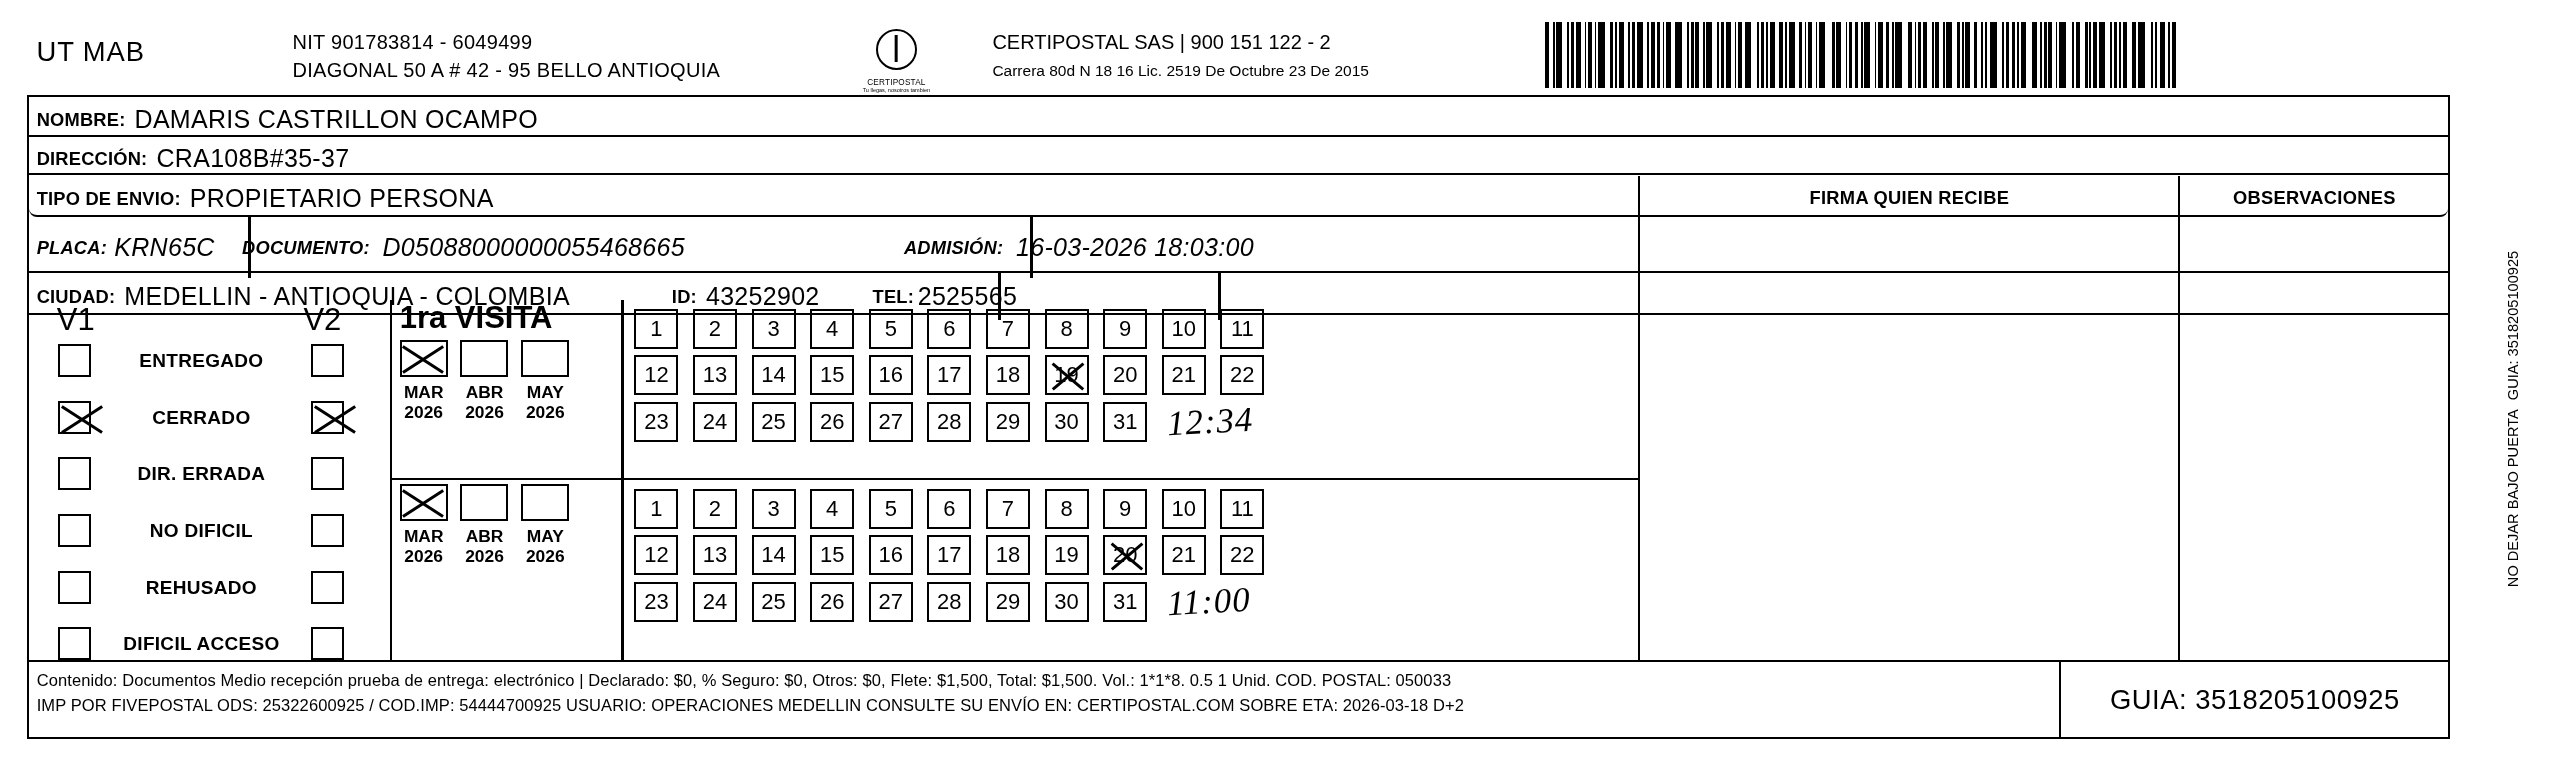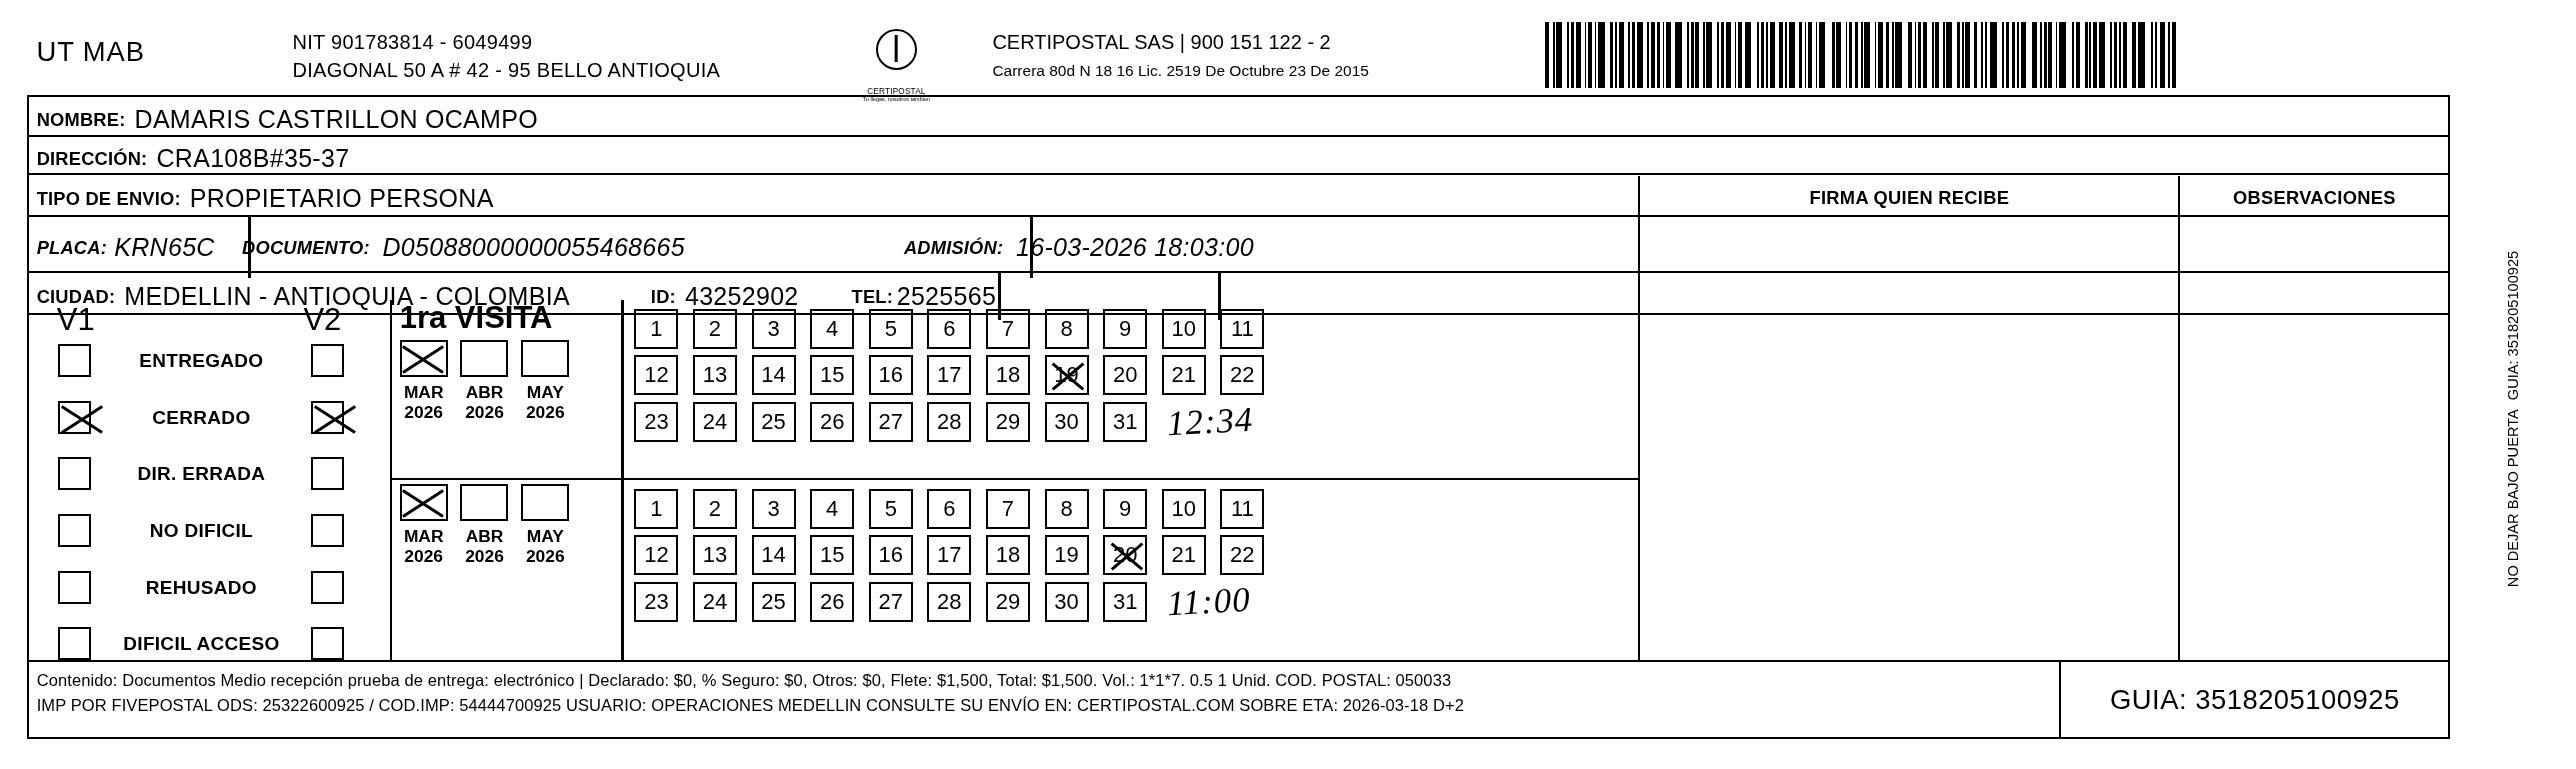--- a/index.html
+++ b/index.html
@@ -6,39 +6,39 @@
   body{font-family:"Liberation Sans",sans-serif;color:#000;}
   #sheet{position:relative;width:2576px;height:770px;background:#fff;overflow:hidden;}
 
   
   #header{position:absolute;left:27.4px;top:9.1px;width:2460px;height:82px;}
   #ut-mab{position:absolute;left:9.1px;top:27.4px;font-size:27.4px;letter-spacing:0.9px;}
   #nit-block{position:absolute;left:265px;top:20px;font-size:20px;line-height:27.4px;letter-spacing:0.3px;}
   #logo{position:absolute;left:828px;top:20px;width:82px;text-align:center;}
   #logo .ring{width:37px;height:37px;border:2.7px solid #000;border-radius:50%;margin:0 auto;position:relative;}
   #logo .ring:after{content:"";position:absolute;left:50%;top:3.7px;width:2.7px;height:27.4px;background:#000;transform:translateX(-50%);}
-  #logo .lg-txt{font-size:8.2px;line-height:8.2px;margin-top:18px;letter-spacing:0.2px;}
+  #logo .lg-txt{font-size:8.2px;line-height:8.2px;margin-top:9px;letter-spacing:0.2px;}
   #logo .lg-txt2{font-size:5.5px;line-height:6.4px;}
   #certi{position:absolute;left:965px;top:20px;font-size:20px;line-height:27.4px;}
   #certi .sub{font-size:15.5px;}
 
   
   #barcode{position:absolute;left:1518px;top:12.8px;width:942px;height:66px;display:flex;align-items:stretch;}
   #barcode i{display:block;background:#000;height:100%;}
 
   
   #main{position:absolute;left:27.4px;top:95px;width:2419px;height:640px;border:2.7px solid #000;}
   .row{position:relative;width:100%;border-bottom:2.7px solid #000;box-sizing:border-box;}
   .lbl{font-size:18.3px;font-weight:bold;letter-spacing:0.2px;}
   .val{font-size:25px;letter-spacing:0.3px;}
   .cellpad{padding:3.7px 7.3px;}
 
   #r-nombre{height:40px;}
   #r-direccion{height:38px;}
-  #r-tipo{height:42px;}
+  #r-tipo{height:42px;border-radius:8px;}
   #r-placa{height:56px;font-style:italic;}
   #r-ciudad{height:42px;}
 
   .inline{display:flex;align-items:center;height:100%;}
   .vline{position:absolute;top:0;bottom:0;width:2.7px;background:#000;}
   .colhead{font-size:18.3px;font-weight:bold;text-align:center;padding-top:11px;letter-spacing:0.3px;}
 
   
   #body{position:absolute;left:0;top:203px;right:0;height:361px;}
   #left-v{position:absolute;left:0;top:0;width:361px;height:100%;}
@@ -335,21 +335,21 @@
         <span class="lbl" style="margin-left:219px">ADMISIÓN:</span>
         <span class="val" style="margin-left:12.8px">16-03-2026 18:03:00</span>
       </div>
     </div>
 
     <div class="row" id="r-ciudad">
       <div class="inline cellpad" style="width:1609px;position:relative">
         <span class="lbl">CIUDAD:</span>
         <span class="val" style="margin-left:9.1px">MEDELLIN - ANTIOQUIA - COLOMBIA</span>
         <span class="vline" style="left:969px"></span>
-        <span class="lbl" style="margin-left:81px">ID:</span>
+        <span class="lbl" style="margin-left:102px">ID:</span>
         <span class="val" style="margin-left:9.1px">43252902</span>
         <span class="vline" style="left:1189px"></span>
         <span class="lbl" style="margin-left:53px">TEL:</span>
         <span class="val" style="margin-left:3.7px">2525565</span>
       </div>
     </div>
 
     <div style="position:absolute;left:1609px;top:79px;width:540px;height:124px;border-left:2.7px solid #000;box-sizing:border-box">
       <div class="colhead">FIRMA QUIEN RECIBE</div>
     </div>
@@ -517,21 +517,21 @@
       </div>
 
       <div id="bodyright">
         <div style="position:absolute;left:0;top:0;width:540px;height:100%;border-left:2.7px solid #000;box-sizing:border-box"></div>
         <div style="position:absolute;left:540px;top:0;right:0;height:100%;border-left:2.7px solid #000;box-sizing:border-box"></div>
       </div>
     </div>
 
     <div id="footer">
       <div id="footer-txt">
-        <div>Contenido: Documentos Medio recepción prueba de entrega: electrónico | Declarado: $0, % Seguro: $0, Otros: $0, Flete: $1,500, Total: $1,500. Vol.: 1*1*7. 0.5  1 Unid. COD. POSTAL: 050033</div>
+        <div>Contenido: Documentos Medio recepción prueba de entrega: electrónico | Declarado: $0, % Seguro: $0, Otros: $0, Flete: $1,500, Total: $1,500. Vol.: 1*1*8. 0.5  1 Unid. COD. POSTAL: 050033</div>
         <div>IMP POR FIVEPOSTAL ODS: 25322600925 / COD.IMP: 54444700925 USUARIO: OPERACIONES MEDELLIN CONSULTE SU ENVÍO EN: CERTIPOSTAL.COM SOBRE ETA: 2026-03-18 D+2</div>
       </div>
       <div id="guia-box">GUIA: 3518205100925</div>
     </div>
 
   </div>
 
   <div id="vert-wrap">
     <div style="position:absolute;left:0;top:0;width:640px;height:105px;transform-origin:0 0;transform:rotate(-90deg) translate(-640px,0);display:flex;align-items:center;justify-content:center;gap:9.1px;">
       <span class="t1">NO DEJAR BAJO PUERTA</span>

